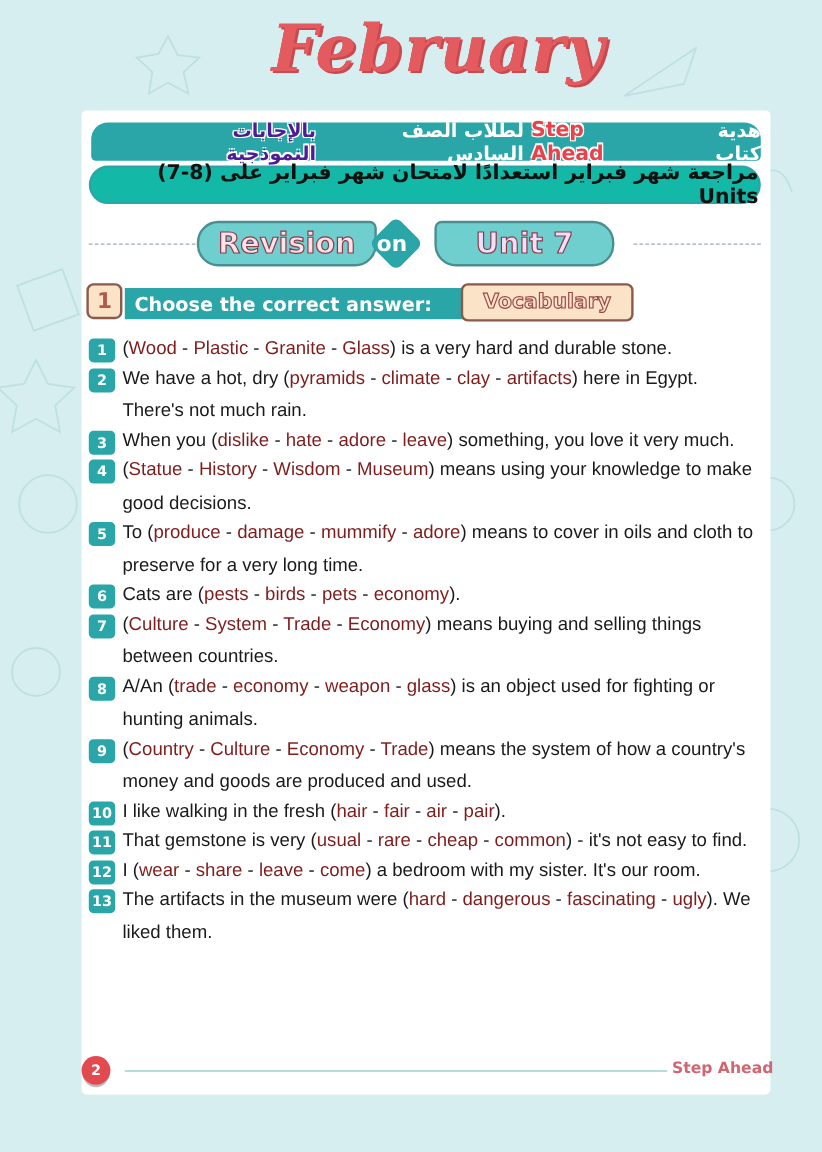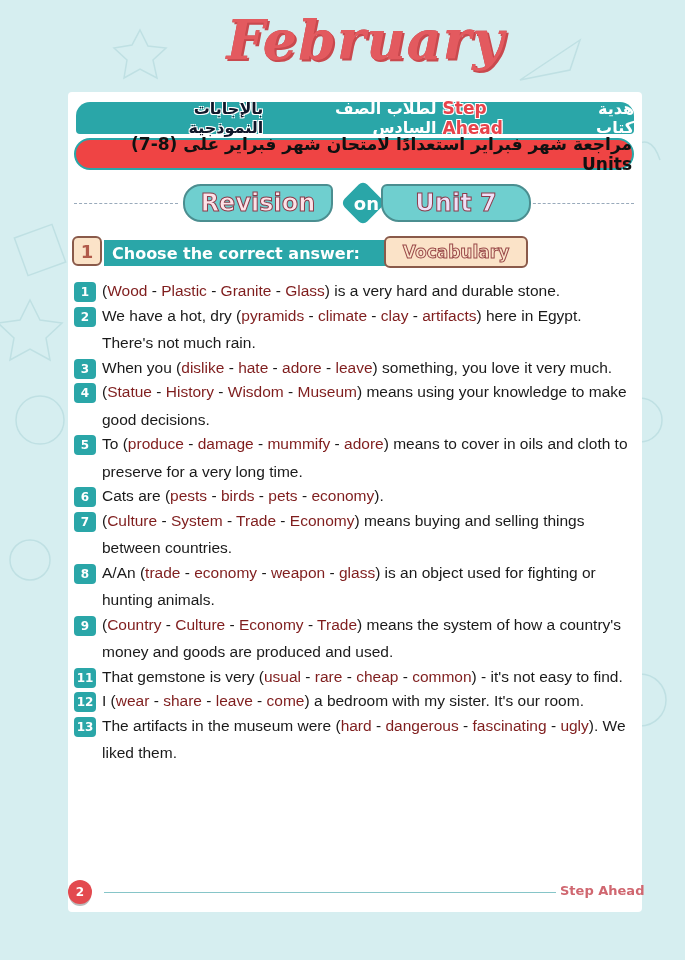--- a/index.html
+++ b/index.html
@@ -26,47 +26,47 @@
     background: #2aa6a8; border-radius: 14px 14px 4px 4px;
     color: #fff; font-family: "DejaVu Sans", sans-serif; font-weight: bold; font-size: 16px;
     display: flex; align-items: center; justify-content: center; direction: rtl; gap: 6px;
   }
   .banner1 .hl {
     color: #e8434b; background: transparent;
     text-shadow: -1px -1px 0 #fff, 1px -1px 0 #fff, -1px 1px 0 #fff, 1px 1px 0 #fff;
     direction: ltr; font-size: 17px;
   }
   .banner1 .pink {
-    color: #0f172a;
+    color: #4c1d95;
     text-shadow: -1px -1px 0 #fff, 1px -1px 0 #fff, -1px 1px 0 #fff, 1px 1px 0 #fff;
     margin-left: 41px;
   }
   .banner2 {
     position: absolute; left: 74px; top: 138px; width: 560px; height: 32px;
     border: 2px solid #2aa6a8; border-radius: 18px; box-sizing: border-box;
-    background: #ef4444;
+    background: #14b8a6;
     font-family: "DejaVu Sans", sans-serif; font-weight: bold; font-size: 17px; color: #111;
     display: flex; align-items: center; justify-content: center; direction: rtl;
   }
   .dotline {
     position: absolute; top: 203px; height: 0; border-top: 1px dashed #9ab;
   }
-  .rev-wrap { position: absolute; left: 183px; top: 184px; width: 350px; height: 40px; }
+  .rev-wrap { position: absolute; left: 164px; top: 184px; width: 350px; height: 40px; }
   .pill {
     position: absolute; top: 0; height: 38px; background: #6fcfcf;
     border: 2px solid #4b8e90; box-sizing: border-box;
     display: flex; align-items: center; justify-content: center;
     font-family: "DejaVu Sans", sans-serif; font-weight: bold; font-size: 24px;
     -webkit-text-stroke: 1px #8a3b4a;
   }
   .pill.left { left: 0; width: 150px; border-radius: 18px 6px 18px 18px; color: #fde2e8; }
   .pill.right { left: 198px; width: 150px; border-radius: 6px 18px 18px 18px; color: #efe0f8; }
   .diamond {
     position: absolute; left: 150px; top: -4px; width: 46px; height: 46px;
-    display: flex; align-items: center; justify-content: flex-end;
+    display: flex; align-items: center; justify-content: flex-start;
   }
   .diamond::before {
     content: ""; position: absolute; width: 32px; height: 32px; background: #2aa6a8;
     transform: rotate(45deg); border-radius: 6px;
   }
   .diamond span {
     position: relative; color: #fff; font-family: "DejaVu Sans", sans-serif; font-weight: bold; font-size: 18px;
   }
   .q-header { position: absolute; left: 72px; top: 236px; height: 32px; width: 460px; }
   .q-num {
@@ -194,20 +194,24 @@
     </div>
     <div class="item">
       <div class="badge">8</div>
       <div class="text"><span>A/An (</span><span class="opt">trade</span> - <span class="opt">economy</span> - <span class="opt">weapon</span> - <span class="opt">glass</span><span>) is an object used for fighting or hunting animals.</span></div>
     </div>
     <div class="item">
       <div class="badge">9</div>
       <div class="text"><span>(</span><span class="opt">Country</span> - <span class="opt">Culture</span> - <span class="opt">Economy</span> - <span class="opt">Trade</span><span>) means the system of how a country's money and goods are produced and used.</span></div>
     </div>
     <div class="item">
+      <div class="badge">10</div>
+      <div class="text"><span>I like walking in the fresh (</span><span class="opt">hair</span> - <span class="opt">fair</span> - <span class="opt">air</span> - <span class="opt">pair</span><span>).</span></div>
+    </div>
+    <div class="item">
       <div class="badge">11</div>
       <div class="text"><span>That gemstone is very (</span><span class="opt">usual</span> - <span class="opt">rare</span> - <span class="opt">cheap</span> - <span class="opt">common</span><span>) - it's not easy to find.</span></div>
     </div>
     <div class="item">
       <div class="badge">12</div>
       <div class="text"><span>I (</span><span class="opt">wear</span> - <span class="opt">share</span> - <span class="opt">leave</span> - <span class="opt">come</span><span>) a bedroom with my sister. It's our room.</span></div>
     </div>
     <div class="item">
       <div class="badge">13</div>
       <div class="text"><span>The artifacts in the museum were (</span><span class="opt">hard</span> - <span class="opt">dangerous</span> - <span class="opt">fascinating</span> - <span class="opt">ugly</span><span>). We liked them.</span></div>

